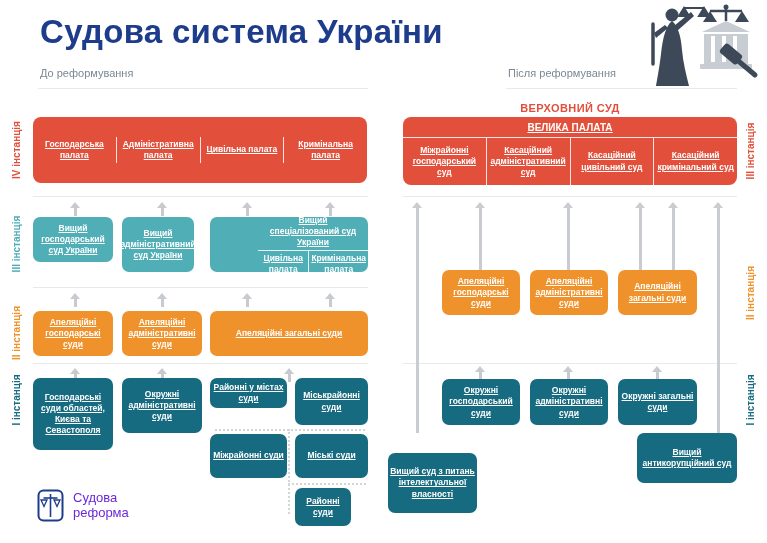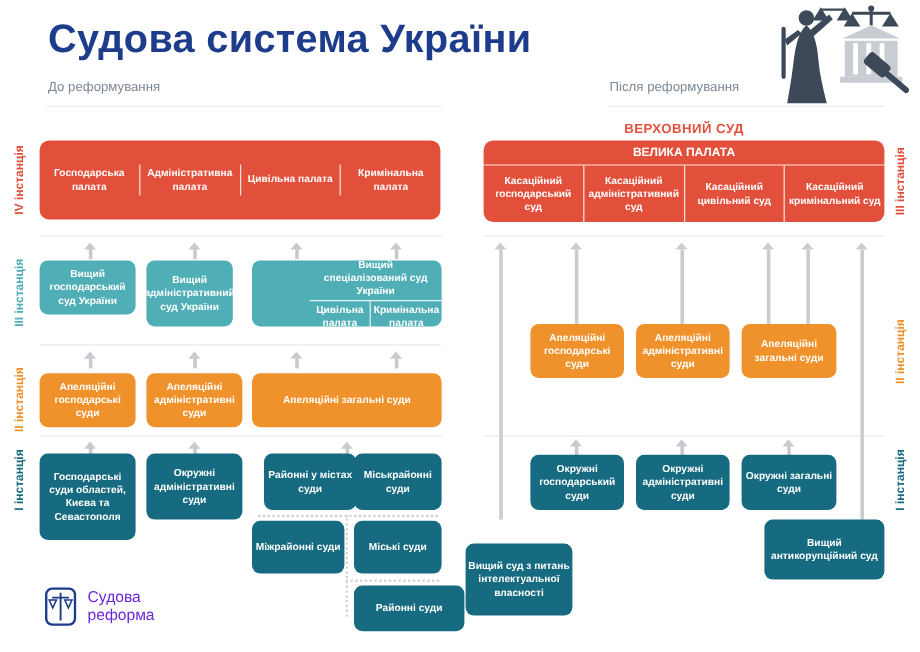--- a/index.html
+++ b/index.html
@@ -5,21 +5,21 @@
   html,body{margin:0;padding:0;background:#fff;}
   .page{position:relative;width:767px;height:543px;background:#ffffff;overflow:hidden;
         font-family:"Liberation Sans",sans-serif;}
   .title{position:absolute;left:40px;top:13px;font-size:33px;font-weight:700;color:#1E3C8C;letter-spacing:.3px;}
   .seclabel{position:absolute;top:67px;font-size:11px;color:#7C8893;}
   .hline{position:absolute;height:1px;background:#E7E9EB;}
   .vlabel{position:absolute;width:90px;height:12px;line-height:12px;text-align:center;
           font-size:10px;font-weight:700;transform:rotate(-90deg);white-space:nowrap;}
   .c-red{color:#E2503C}.c-teal{color:#4FAEB6}.c-orange{color:#F0922B}.c-dteal{color:#176B80}
   .box{position:absolute;border-radius:7px;color:#fff;display:flex;align-items:center;justify-content:center;
-       text-align:center;font-size:8.5px;font-weight:700;line-height:1.32;padding:2px;box-sizing:border-box;}
+       text-align:center;font-size:8.5px;font-weight:700;line-height:1.32;padding:2px;box-sizing:border-box;text-decoration:underline;}
   .red{background:#E2503C}.teal{background:#4FAEB6}.orange{background:#F0922B}.dteal{background:#176B80}
   .col{flex-direction:column;padding:0;}
   .cells{display:flex;width:100%;flex:1;}
   .cell{flex:1;display:flex;align-items:center;justify-content:center;text-align:center;padding:2px;box-sizing:border-box;}
   .cell + .cell{border-left:1px solid rgba(255,255,255,.85);}
   .grandhdr{width:100%;height:21px;line-height:21px;font-size:10px;font-weight:700;
             border-bottom:1px solid rgba(255,255,255,.85);box-sizing:border-box;}
   .spectitle{flex:1;display:flex;align-items:center;justify-content:center;padding:2px 6px;}
   .specrow{display:flex;width:100%;height:26px;border-top:1px solid rgba(255,255,255,.85);box-sizing:border-box;}
   .redhead{position:absolute;text-align:center;font-size:11px;font-weight:700;color:#E2503C;letter-spacing:.4px;}
@@ -134,43 +134,43 @@
   <div class="sarrow" style="left:69px;top:368px;"></div>
   <div class="sarrow" style="left:156px;top:368px;"></div>
   <div class="sarrow" style="left:283px;top:368px;"></div>
 
   <div class="dash-h" style="left:215px;top:429px;width:150px;"></div>
   <div class="dash-v" style="left:288px;top:429px;height:85px;"></div>
   <div class="dash-h" style="left:288px;top:483px;width:78px;"></div>
 
   <div class="box dteal" style="left:33px;top:378px;width:80px;height:72px;">Господарські суди областей, Києва та Севастополя</div>
   <div class="box dteal" style="left:122px;top:378px;width:80px;height:55px;">Окружні адміністративні суди</div>
-  <div class="box dteal" style="left:220px;top:378px;width:77px;height:47px;">Районні у містах суди</div>
+  <div class="box dteal" style="left:210px;top:378px;width:77px;height:30px;">Районні у містах суди</div>
   <div class="box dteal" style="left:295px;top:378px;width:73px;height:47px;">Міськрайонні суди</div>
   <div class="box dteal" style="left:210px;top:434px;width:77px;height:44px;">Міжрайонні суди</div>
   <div class="box dteal" style="left:295px;top:434px;width:73px;height:44px;">Міські суди</div>
-  <div class="box dteal" style="left:295px;top:488px;width:92px;height:38px;text-align:right;">Районні суди</div>
+  <div class="box dteal" style="left:295px;top:488px;width:56px;height:38px;">Районні суди</div>
 
   <div class="logo">
     <svg width="27" height="33" viewBox="0 0 27 33">
       <rect x="1.5" y="1.5" width="24" height="30" rx="5" fill="none" stroke="#1E3C8C" stroke-width="2"></rect>
       <line x1="13.5" y1="5" x2="13.5" y2="28" stroke="#1E3C8C" stroke-width="1.6"></line>
       <line x1="6.5" y1="9" x2="20.5" y2="9" stroke="#1E3C8C" stroke-width="1.6"></line>
       <path d="M4,11 L10,11 L7,17.5 Z" fill="none" stroke="#1E3C8C" stroke-width="1.3"></path>
       <path d="M17,11 L23,11 L20,17.5 Z" fill="none" stroke="#1E3C8C" stroke-width="1.3"></path>
     </svg>
     <div class="logotext">Судова реформа</div>
   </div>
 
   <div class="redhead" style="left:403px;top:102px;width:334px;">ВЕРХОВНИЙ СУД</div>
 
   <div class="box red col" style="left:403px;top:117px;width:334px;height:68px;border-radius:8px;">
     <div class="grandhdr">ВЕЛИКА ПАЛАТА</div>
     <div class="cells">
-      <div class="cell">Касаційний господарський суд</div>
+      <div class="cell">Міжрайонні господарський суд</div>
       <div class="cell">Касаційний адміністративний суд</div>
       <div class="cell">Касаційний цивільний суд</div>
       <div class="cell">Касаційний кримінальний суд</div>
     </div>
   </div>
 
   <div class="hline" style="left:403px;top:196px;width:334px;"></div>
   <div class="hline" style="left:403px;top:363px;width:334px;"></div>
 
   <div class="larrow" style="left:415.5px;top:208px;height:225px;"></div>

